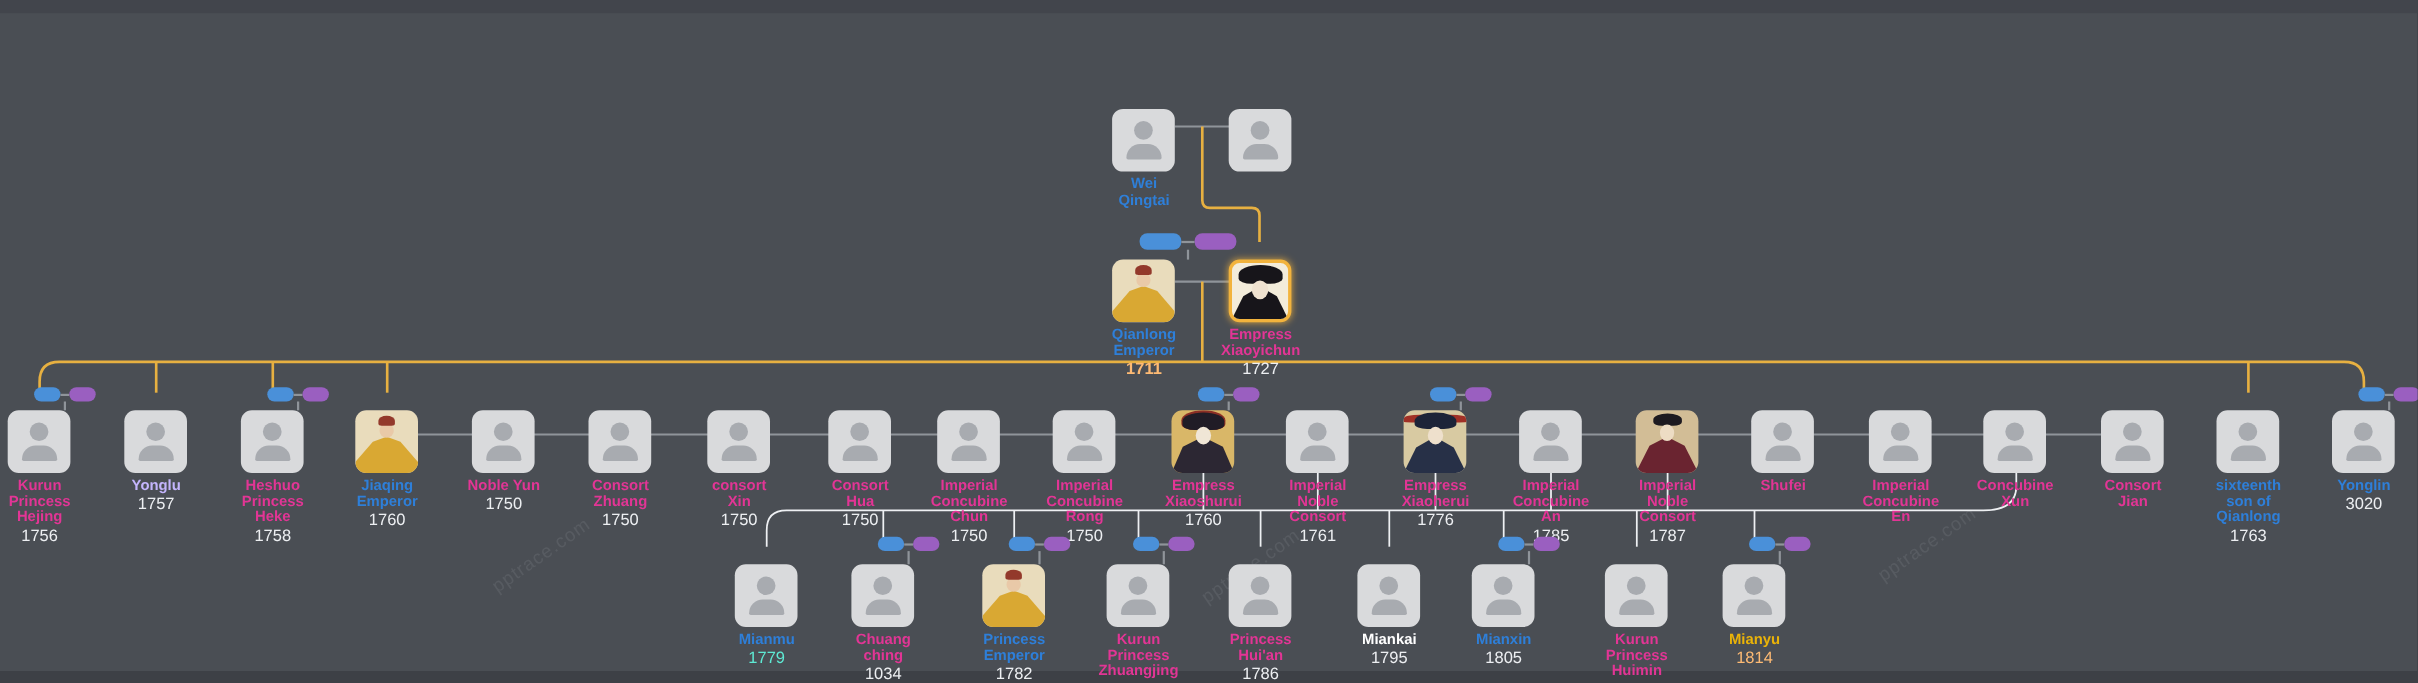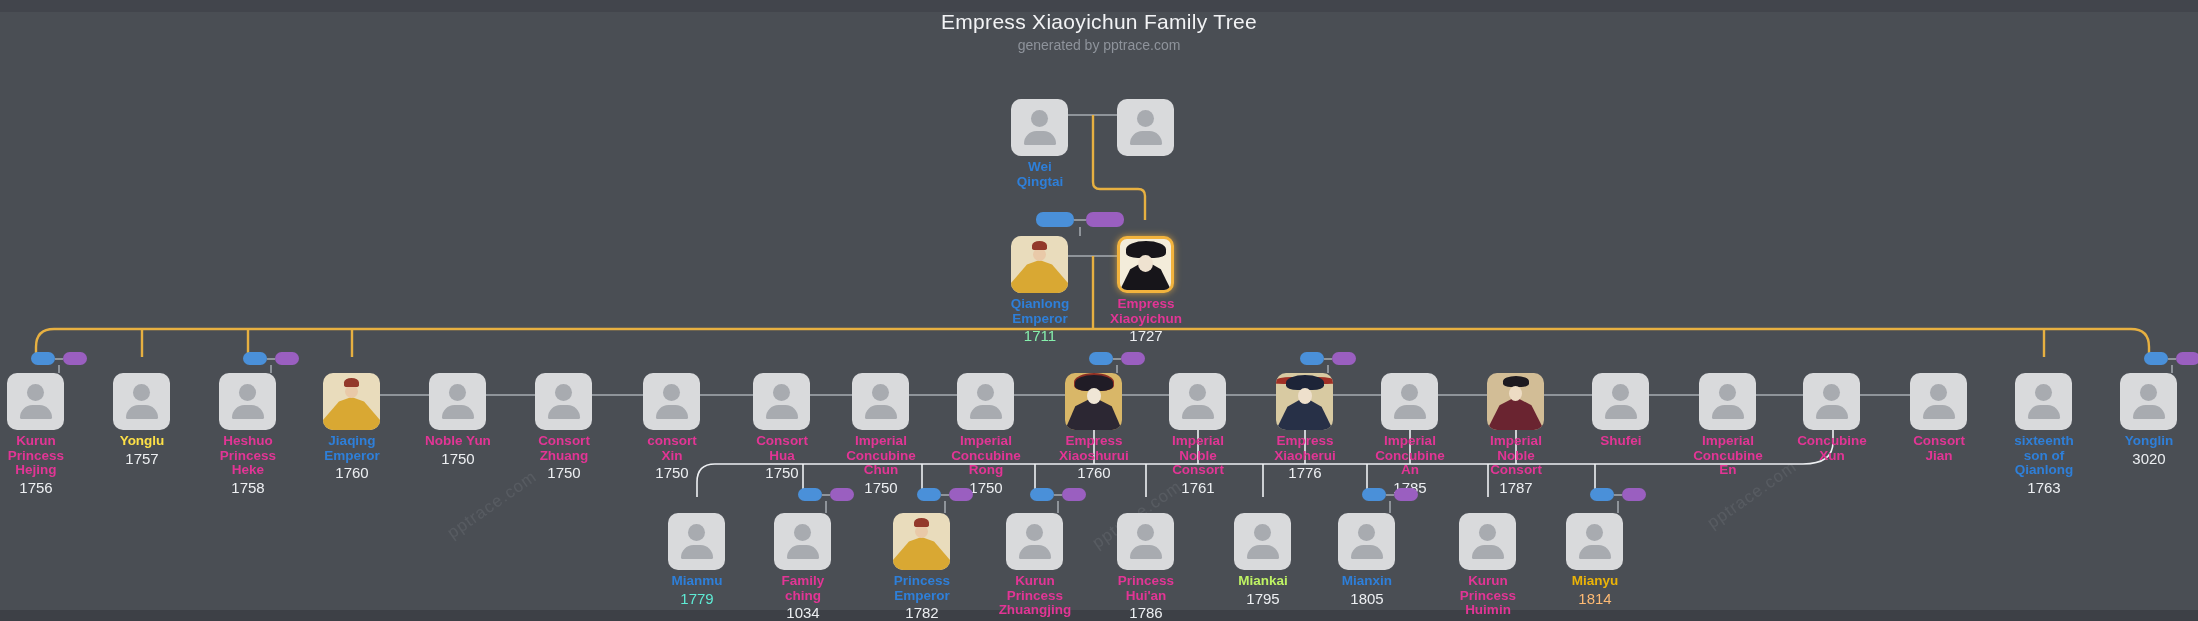--- a/index.html
+++ b/index.html
@@ -83,24 +83,20 @@
 <body>
 
 <div id="stage" style="background: rgb(74, 78, 84);">
   <div class="strip" id="strip-top"></div>
   <div class="strip" id="strip-bottom"></div>
 
   <div class="watermark" style="left:440px;top:495px;">pptrace.com</div>
   <div class="watermark" style="left:1085px;top:505px;">pptrace.com</div>
   <div class="watermark" style="left:1700px;top:485px;">pptrace.com</div>
 
-  <div id="header">
-    <div id="title">Empress Xiaoyichun Family Tree</div>
-    <div id="subtitle">generated by pptrace.com</div>
-  </div>
 
   <svg id="connectors" width="2198" height="621">
 
     <path class="l-gray" d="M1068,115 H1118" stroke="#8f949a"></path>
     <path class="l-gray" d="M1068,256 H1118" stroke="#8f949a"></path>
     <path class="l-gray" d="M380,395 H1910" stroke="#8f949a"></path>
 
     <path class="l-yellow" d="M1093,115 V182 Q1093,189 1100,189 H1138 Q1145,189 1145,196 V220" stroke="#e7b041"></path>
     <path class="l-yellow" d="M1093,256 V329" stroke="#e7b041"></path>
     <path class="l-yellow" d="M36,357 V347 Q36,329 54,329 H2131 Q2149,329 2149,347 V357" stroke="#e7b041"></path>
@@ -139,21 +135,21 @@
           <div class="pname" style="color: rgb(226, 53, 149);"></div>
         </div>
       </div>
       <div class="node" style="left: 983px; top: 220px;">
         <div class="avatar portrait-emperor">
           <span class="robe"></span>
         </div>
         <div class="caption">
           <div class="pname" style="color: rgb(46, 127, 217);">Qianlong
 Emperor</div>
-          <div class="pyear" style="color: #86efac;">1711</div>
+          <div class="pyear" style="color: #fdba74; font-weight: bold;">1711</div>
         </div>
       </div>
       <div class="pillpair" style="left: 1036px; top: 196px;">
         <span class="pill" style="left: 0px; width: 38px; height: 15px; background: rgb(74, 144, 217);"></span>
         <span class="pill-link" style="left: 38px; width: 12px; top: 6.5px;"></span>
         <span class="pill" style="left: 50px; width: 38px; height: 15px; background: rgb(154, 95, 192);"></span>
         <span class="pill-tick" style="left: 43px; top: 15px; height: 9px;"></span>
       </div>
       <div class="node" style="left: 1089px; top: 220px;">
         <div class="avatar portrait-empress-pale highlight">
@@ -176,21 +172,21 @@
       </div>
       <div class="pillpair" style="left: 31px; top: 336px;">
         <span class="pill" style="left: 0px; width: 24px; height: 13px; background: rgb(74, 144, 217);"></span>
         <span class="pill-link" style="left: 24px; width: 8px; top: 5.5px;"></span>
         <span class="pill" style="left: 32px; width: 24px; height: 13px; background: rgb(154, 95, 192);"></span>
         <span class="pill-tick" style="left: 27px; top: 13px; height: 8px;"></span>
       </div>
       <div class="node" style="left: 85px; top: 357px;">
         <div class="avatar ph"></div>
         <div class="caption">
-          <div class="pname" style="color: #fde047;">Yonglu</div>
+          <div class="pname" style="color: #c4b5fd;">Yonglu</div>
           <div class="pyear" style="color: rgb(237, 239, 242);">1757</div>
         </div>
       </div>
       <div class="node" style="left: 191px; top: 357px;">
         <div class="avatar ph"></div>
         <div class="caption">
           <div class="pname" style="color: rgb(226, 53, 149);">Heshuo
 Princess
 Heke</div>
           <div class="pyear" style="color: rgb(237, 239, 242);">1758</div>
@@ -375,21 +371,21 @@
       <div class="node" style="left: 640px; top: 497px;">
         <div class="avatar ph"></div>
         <div class="caption">
           <div class="pname" style="color: rgb(46, 127, 217);">Mianmu</div>
           <div class="pyear" style="color: #5eead4;">1779</div>
         </div>
       </div>
       <div class="node" style="left: 746px; top: 497px;">
         <div class="avatar ph"></div>
         <div class="caption">
-          <div class="pname" style="color: rgb(226, 53, 149);">Family
+          <div class="pname" style="color: rgb(226, 53, 149);">Chuang
 ching</div>
           <div class="pyear" style="color: rgb(237, 239, 242);">1034</div>
         </div>
       </div>
       <div class="pillpair" style="left: 798px; top: 472px;">
         <span class="pill" style="left: 0px; width: 24px; height: 13px; background: rgb(74, 144, 217);"></span>
         <span class="pill-link" style="left: 24px; width: 8px; top: 5.5px;"></span>
         <span class="pill" style="left: 32px; width: 24px; height: 13px; background: rgb(154, 95, 192);"></span>
         <span class="pill-tick" style="left: 27px; top: 13px; height: 12px;"></span>
       </div>
@@ -428,21 +424,21 @@
         <div class="avatar ph"></div>
         <div class="caption">
           <div class="pname" style="color: rgb(226, 53, 149);">Princess
 Hui'an</div>
           <div class="pyear" style="color: rgb(237, 239, 242);">1786</div>
         </div>
       </div>
       <div class="node" style="left: 1206px; top: 497px;">
         <div class="avatar ph"></div>
         <div class="caption">
-          <div class="pname" style="color: #bef264;">Miankai</div>
+          <div class="pname" style="color: #ffffff;">Miankai</div>
           <div class="pyear" style="color: rgb(237, 239, 242);">1795</div>
         </div>
       </div>
       <div class="node" style="left: 1310px; top: 497px;">
         <div class="avatar ph"></div>
         <div class="caption">
           <div class="pname" style="color: rgb(46, 127, 217);">Mianxin</div>
           <div class="pyear" style="color: rgb(237, 239, 242);">1805</div>
         </div>
       </div>

